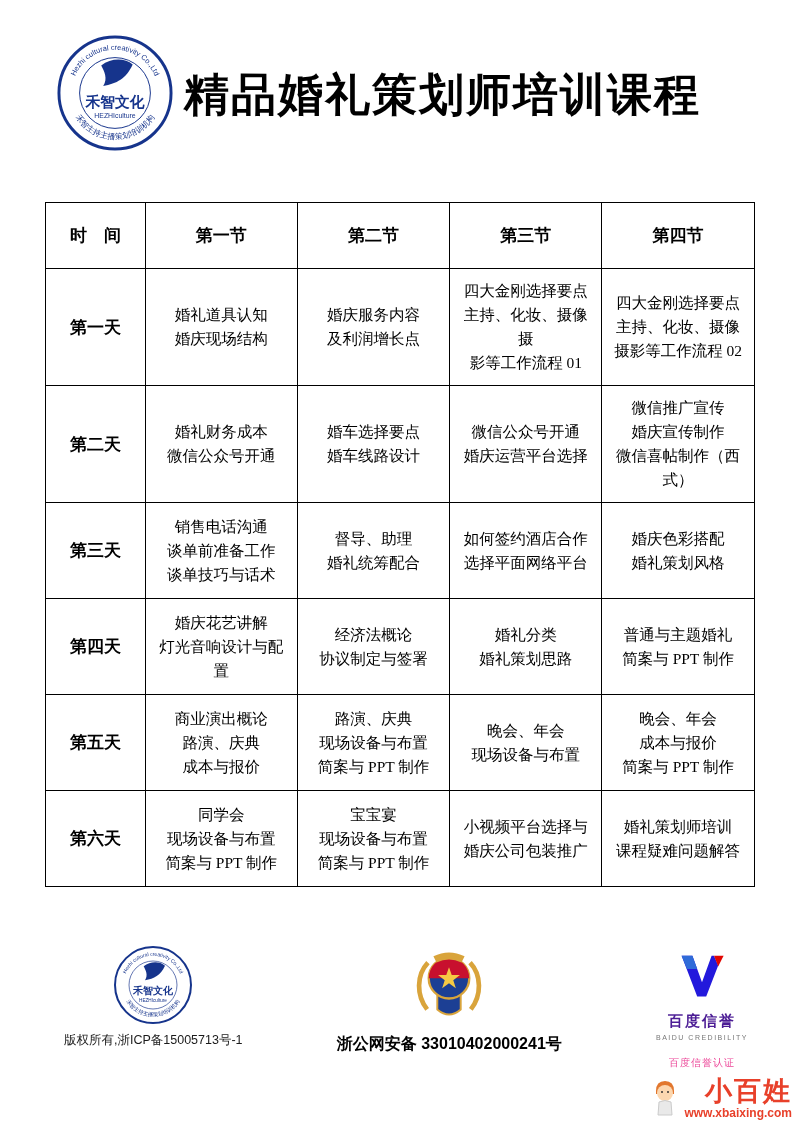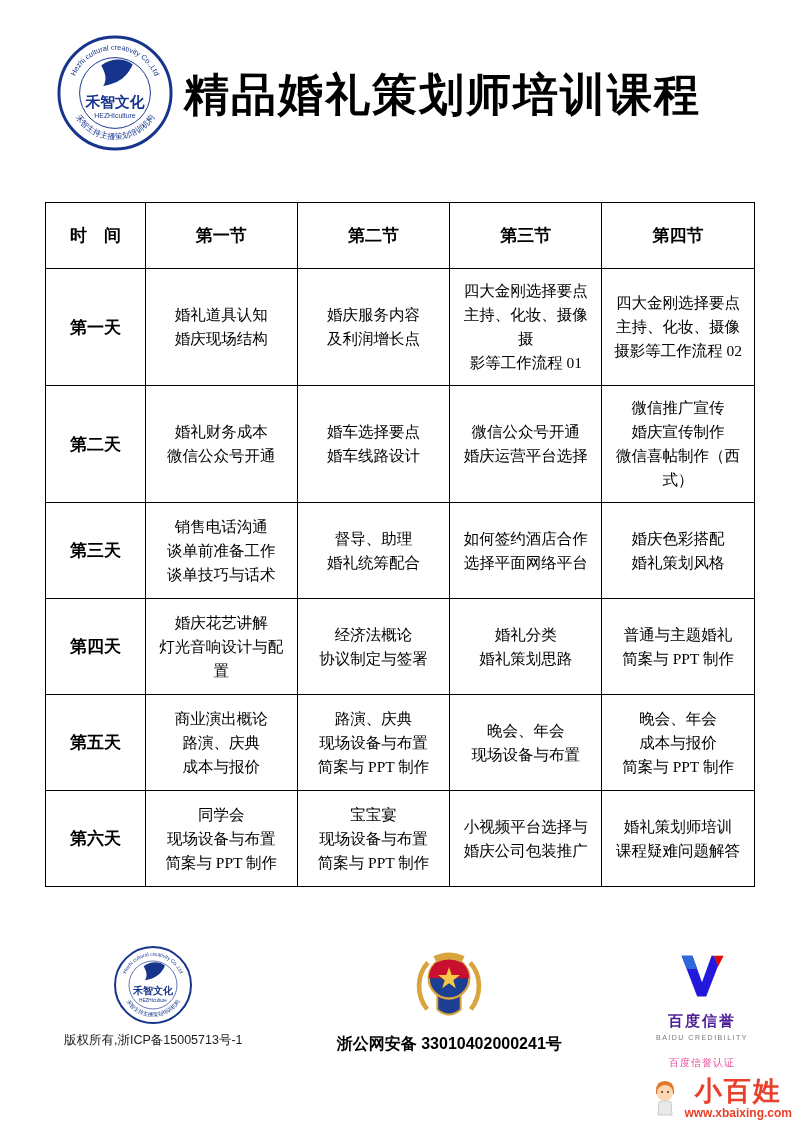--- a/index.html
+++ b/index.html
@@ -45,21 +45,21 @@
   .police-text { font-size:16px; font-weight:bold; color:#000; }
   .bd-name { font-size:15px; font-weight:bold; color:#4c1d95; letter-spacing:2px; }
   .bd-sub { font-size:7px; letter-spacing:1.5px; color:#777; margin-top:-4px; }
   .bd-cert { font-size:10px; color:#ec4899; margin-top:8px; letter-spacing:1px; }
 
   
   .watermark {
     position:absolute; right:8px; bottom:8px;
     display:flex; align-items:center; gap:4px; color:#e8402a;
   }
-  .wm-text { display:flex; flex-direction:column; align-items:center; line-height:1.1; }
+  .wm-text { display:flex; flex-direction:column; align-items:flex-end; line-height:1.1; }
   .wm-name { font-size:27px; font-weight:bold; letter-spacing:2px; }
   .wm-url  { font-size:12px; font-weight:bold; }
 </style>
 </head>
 <body>
 
 <div class="page">
 
   <div class="header">
     <div class="logo-wrap">

